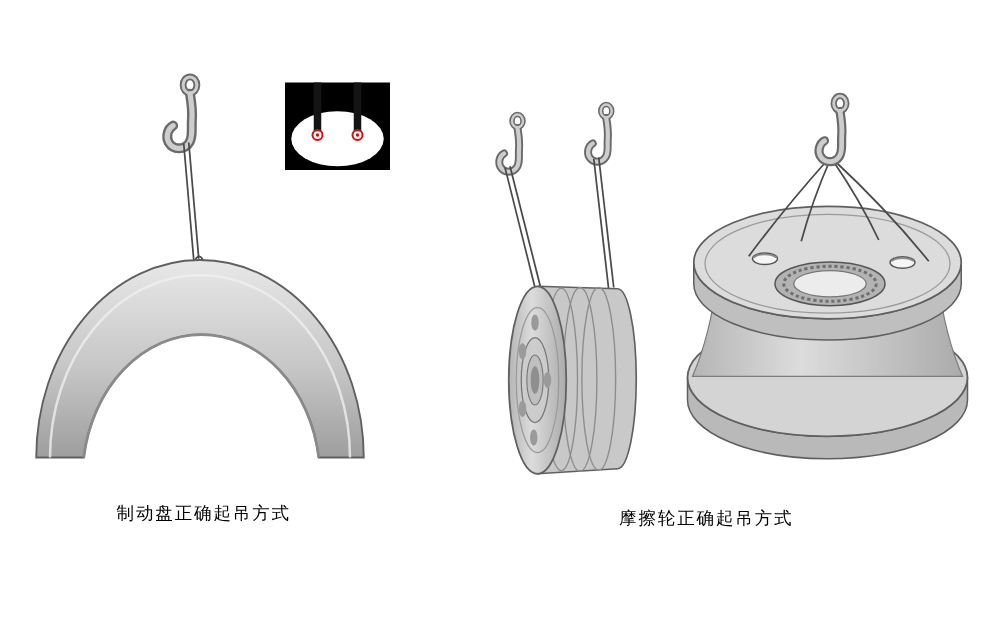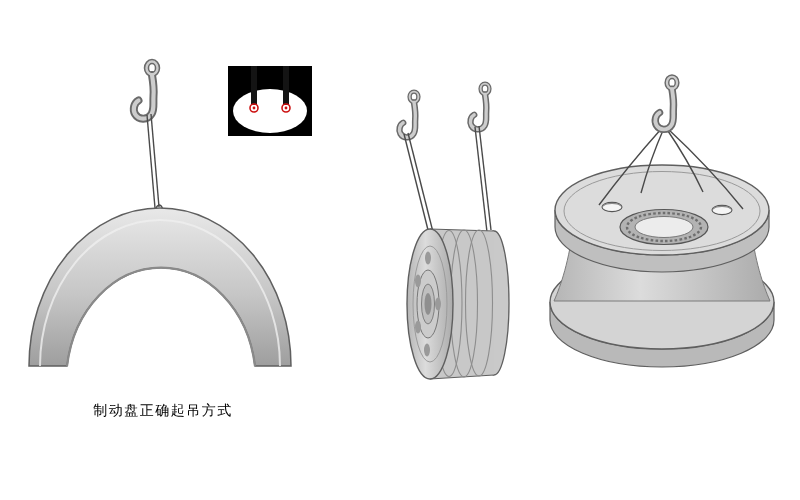--- a/index.html
+++ b/index.html
@@ -141,14 +141,15 @@
       <path d="M662,128 Q628,166 599,205" class="rope" stroke-width="1.6"></path>
       <path d="M664,128 Q650,160 641,193" class="rope" stroke-width="1.6"></path>
       <path d="M666,128 Q688,160 703,192" class="rope" stroke-width="1.6"></path>
       <path d="M667,128 Q710,168 743,209" class="rope" stroke-width="1.6"></path>
     </g>
     <use href="#hook" transform="translate(672,114) scale(0.92)"></use>
   </g>
 </svg>
 
 <div class="caption caption-left">制动盘正确起吊方式</div>
+<div class="caption caption-right">摩擦轮正确起吊方式</div>
 
 </div>
 
 </body></html>

